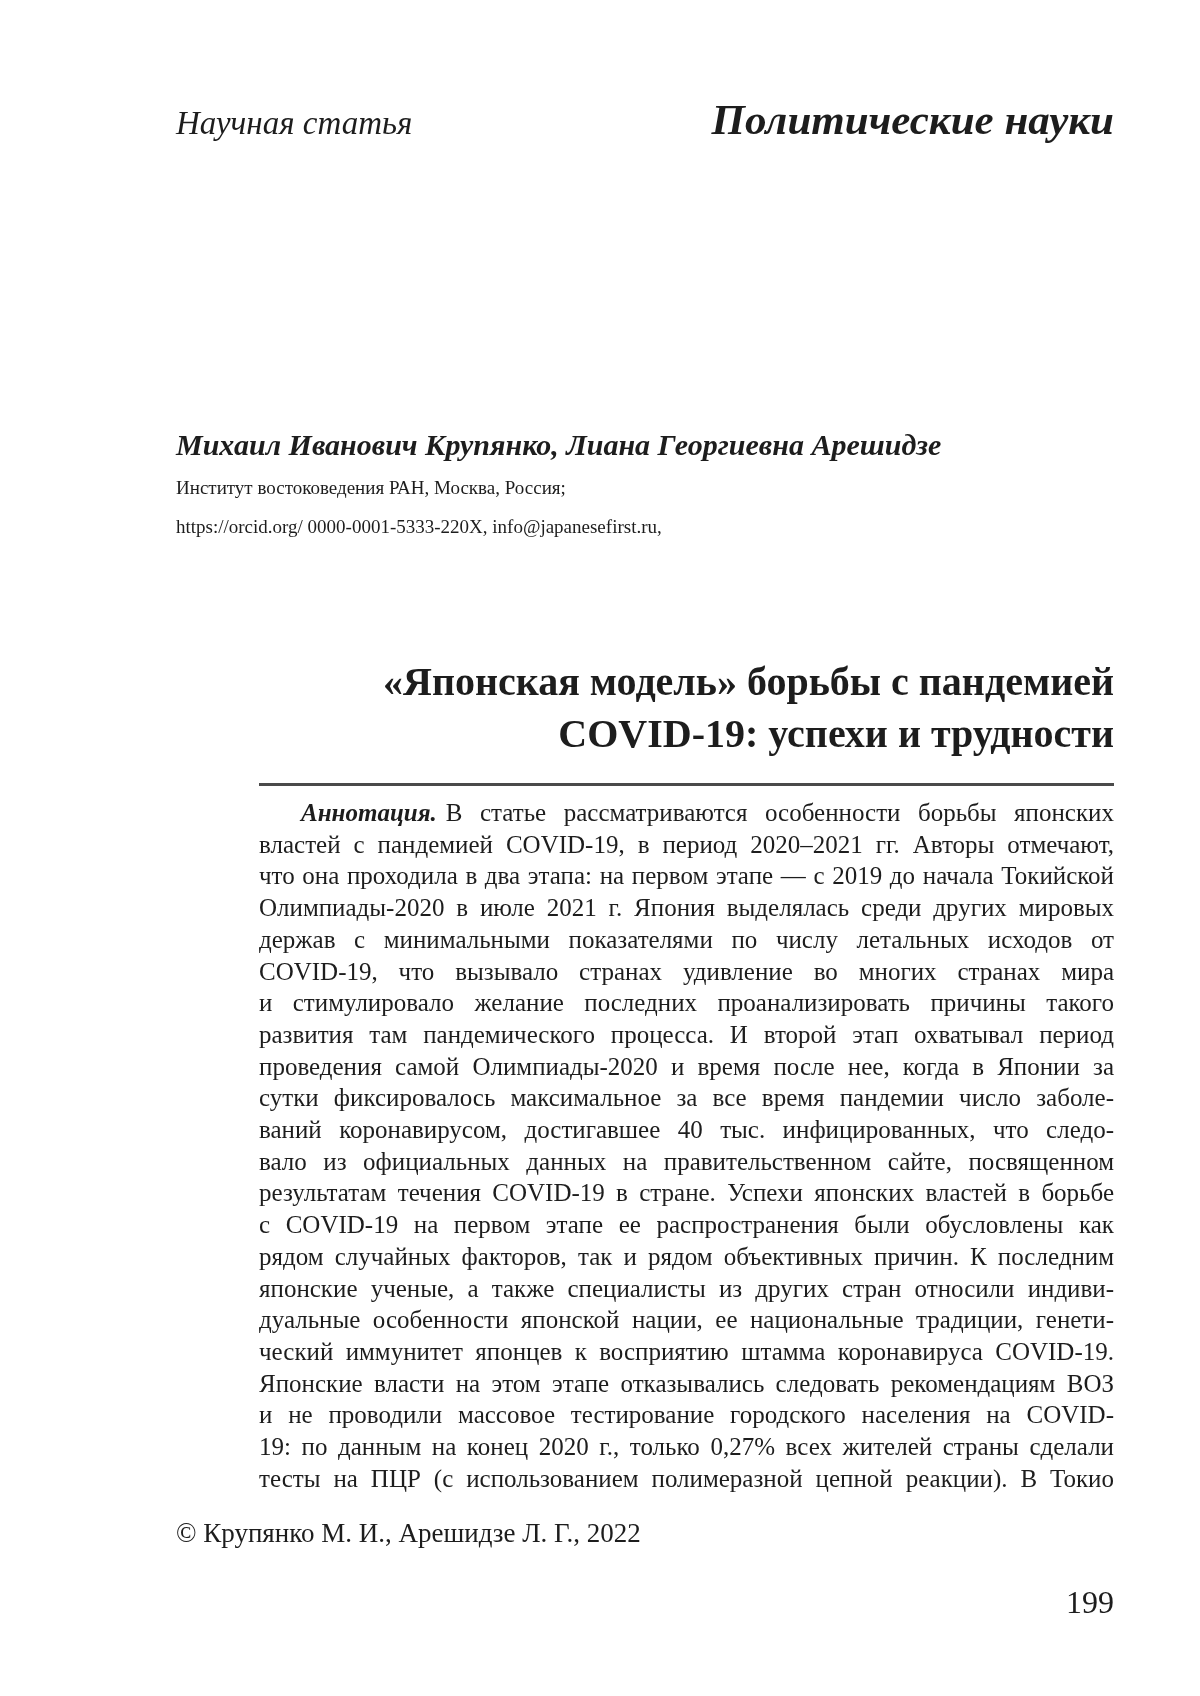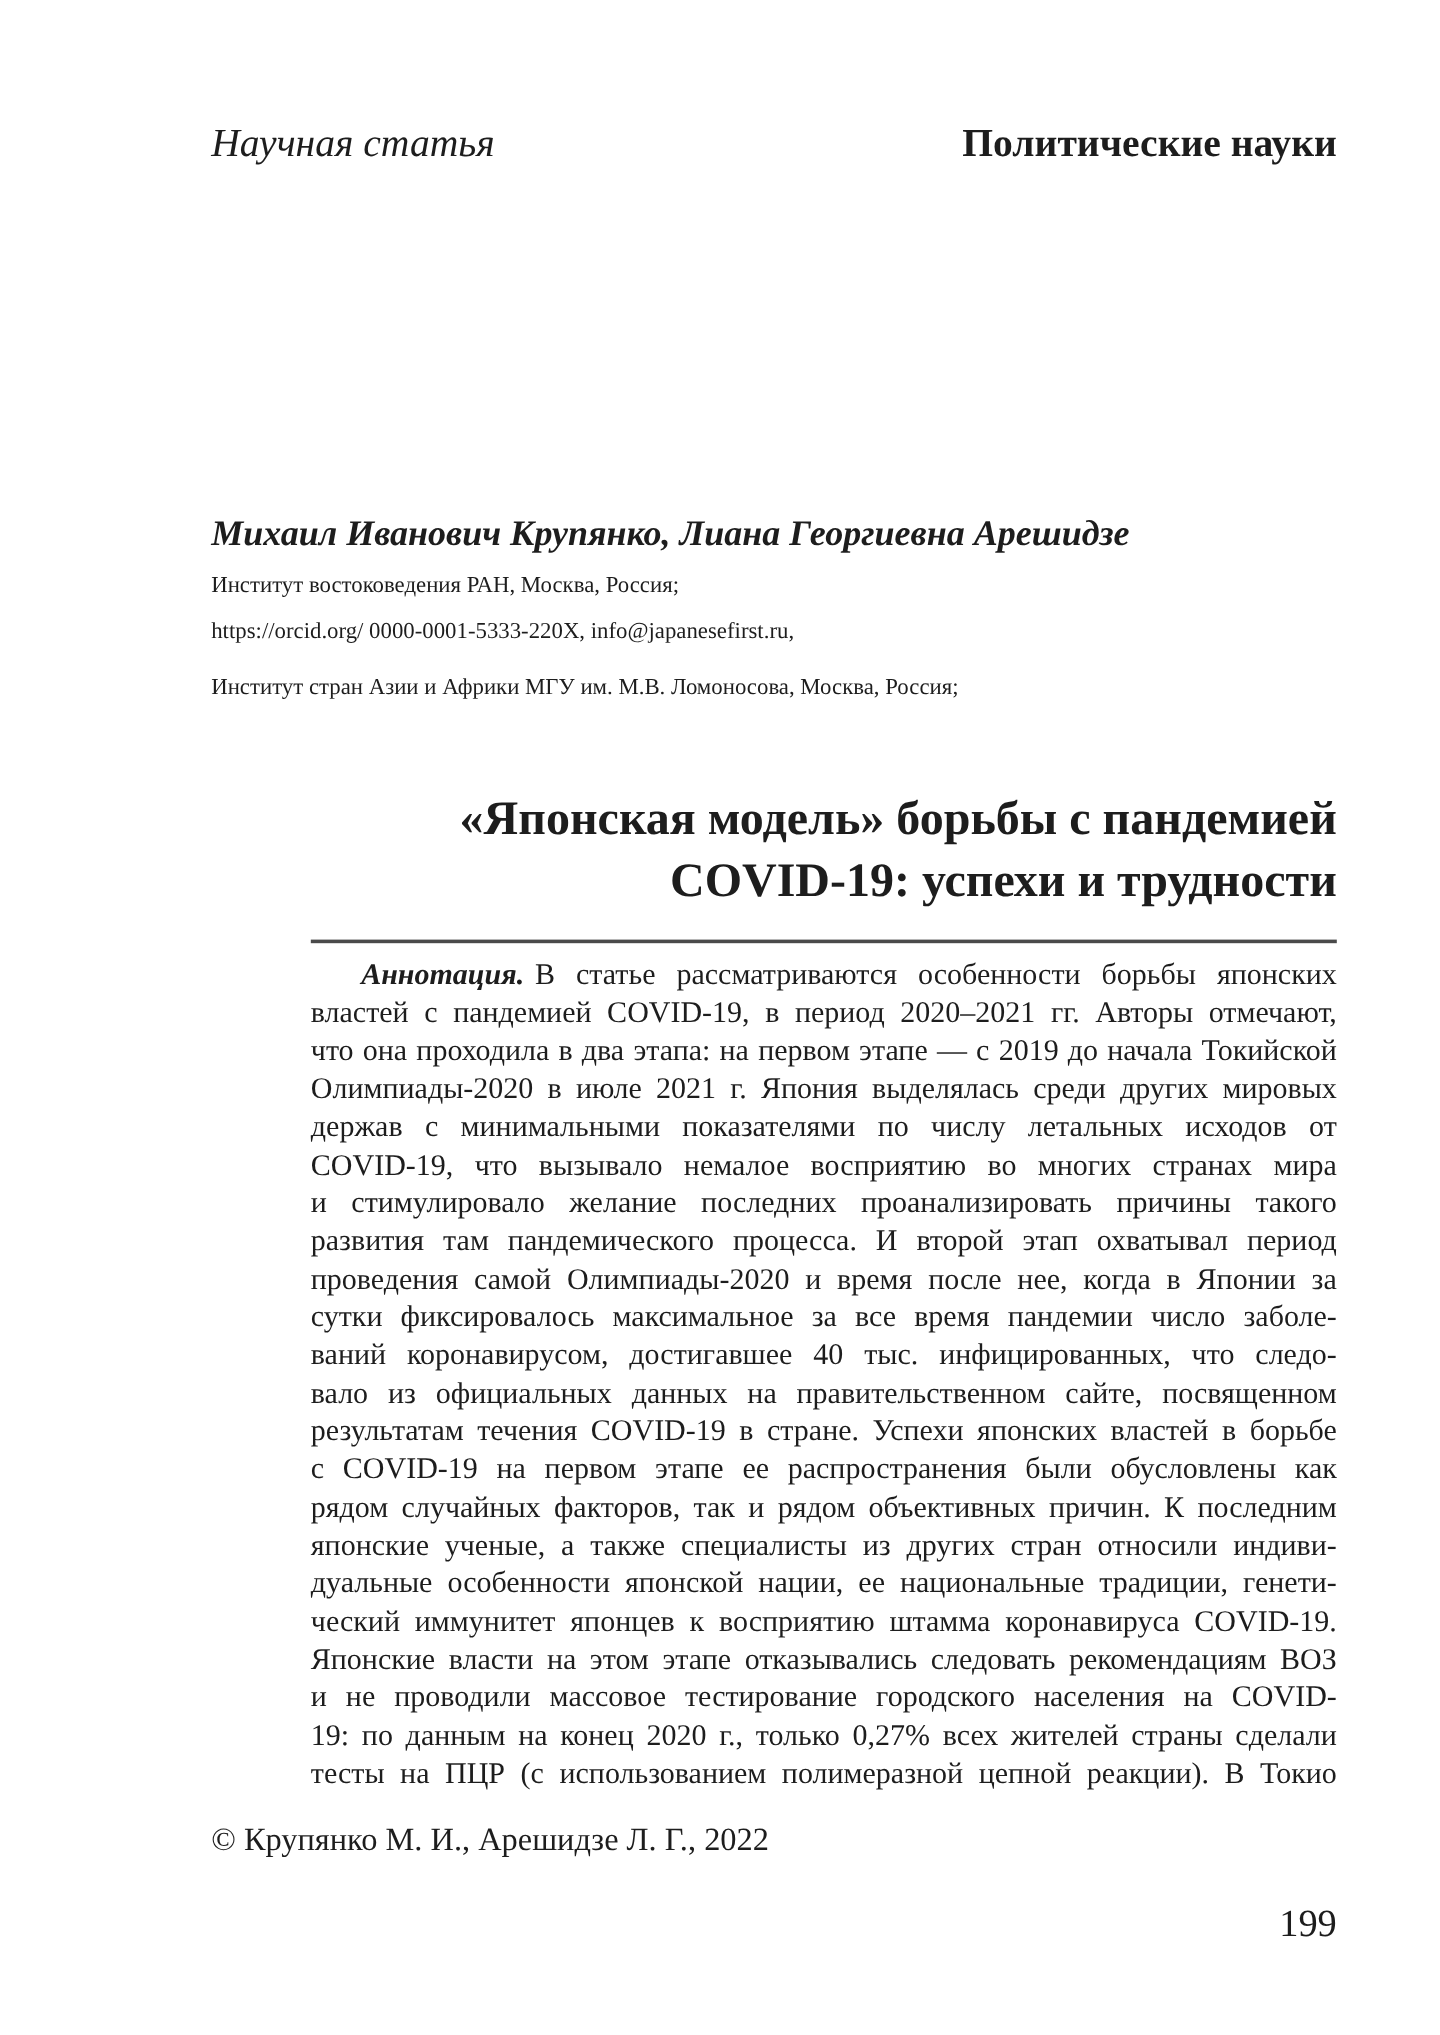--- a/index.html
+++ b/index.html
@@ -17,21 +17,21 @@
     position: absolute;
     left: 132px;
     right: 130px;
     top: 102px;
     display: flex;
     justify-content: space-between;
     align-items: baseline;
     line-height: 36px;
   }
   .hdr-left  { font-size: 33px; font-style: italic; }
-  .hdr-right { font-size: 33px; font-weight: bold; }
+  .hdr-right { font-size: 43px; font-style: italic; font-weight: bold; }
 
   .authors {
     position: absolute;
     left: 132px;
     right: 130px;
     top: 428px;
     font-size: 30px;
     font-weight: bold;
     font-style: italic;
   }
@@ -111,40 +111,39 @@
   </div>
 
   <div class="authors">Михаил Иванович Крупянко, Лиана Георгиевна Арешидзе</div>
 
   <div class="affils">
     <div class="affil-group-1">
       <div>Институт востоковедения РАН, Москва, Россия;</div>
       <div>https://orcid.org/ 0000-0001-5333-220X, info@japanesefirst.ru,</div>
     </div>
     <div class="affil-group-2">
-      <div>Институт стран Азии и Африки МГУ им. М.В. Ломоносова, Москва, Россия;</div>
     </div>
   </div>
 
   <h1 class="title">
     <span class="title-line">«Японская модель» борьбы с пандемией</span>
     <span class="title-line">COVID-19: успехи и трудности</span>
   </h1>
 
   <div class="rule"></div>
 
   <div class="abstract">
     <div class="abs-line abs-first">
       <span class="abs-label">Аннотация.</span><span>В статье рассматриваются особенности борьбы японских</span>
     </div>
     <div class="abs-line">властей с пандемией COVID-19, в период 2020–2021 гг. Авторы отмечают,</div>
     <div class="abs-line">что она проходила в два этапа: на первом этапе — с 2019 до начала Токийской</div>
     <div class="abs-line">Олимпиады-2020 в июле 2021 г. Япония выделялась среди других мировых</div>
     <div class="abs-line">держав с минимальными показателями по числу летальных исходов от</div>
-    <div class="abs-line">COVID-19, что вызывало немалое восприятию во многих странах мира</div>
+    <div class="abs-line">COVID-19, что вызывало странах удивление во многих странах мира</div>
     <div class="abs-line">и стимулировало желание последних проанализировать причины такого</div>
     <div class="abs-line">развития там пандемического процесса. И второй этап охватывал период</div>
     <div class="abs-line">проведения самой Олимпиады-2020 и время после нее, когда в Японии за</div>
     <div class="abs-line">сутки фиксировалось максимальное за все время пандемии число заболе-</div>
     <div class="abs-line">ваний коронавирусом, достигавшее 40 тыс. инфицированных, что следо-</div>
     <div class="abs-line">вало из официальных данных на правительственном сайте, посвященном</div>
     <div class="abs-line">результатам течения COVID-19 в стране. Успехи японских властей в борьбе</div>
     <div class="abs-line">с COVID-19 на первом этапе ее распространения были обусловлены как</div>
     <div class="abs-line">рядом случайных факторов, так и рядом объективных причин. К последним</div>
     <div class="abs-line">японские ученые, а также специалисты из других стран относили индиви-</div>

